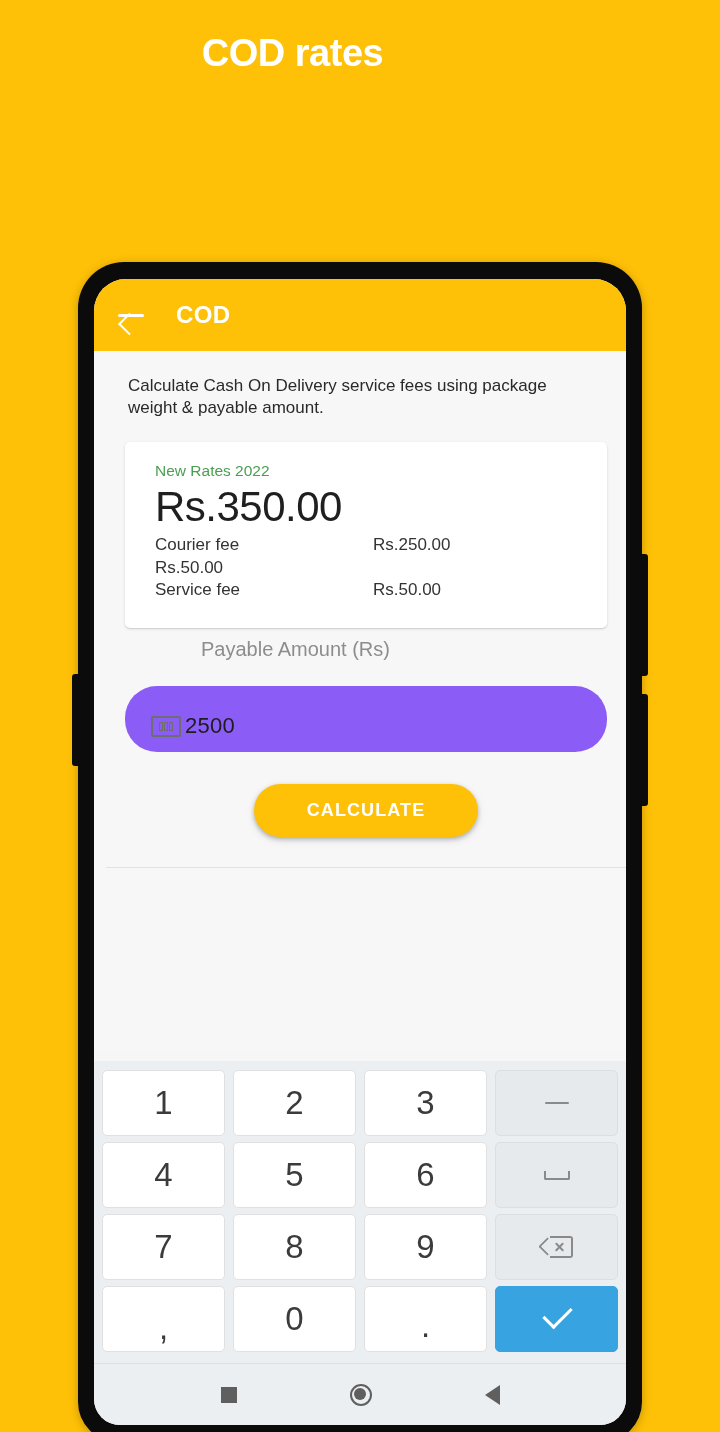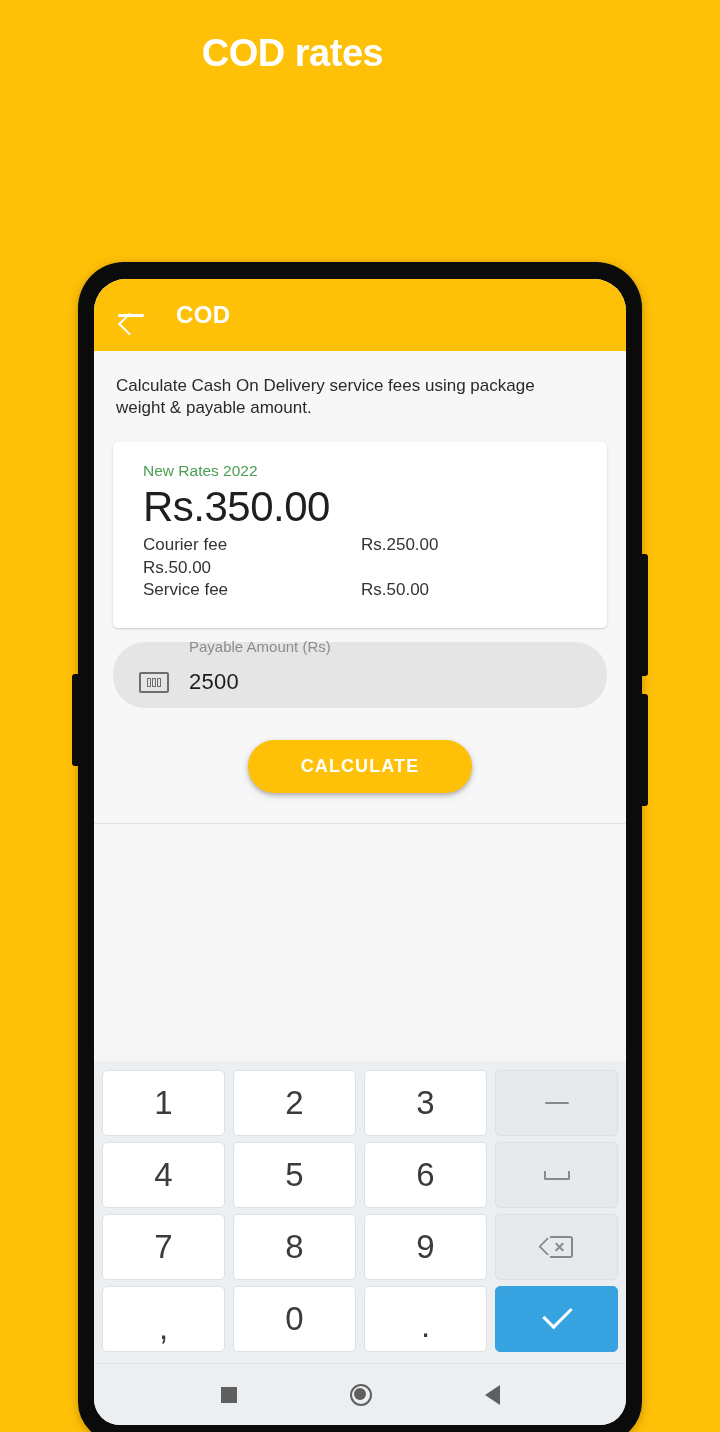--- a/index.html
+++ b/index.html
@@ -164,21 +164,21 @@
   .appbar-title {
     color: #ffffff;
     font-size: 24px;
     font-weight: bold;
     letter-spacing: 0.4px;
   }
 
   
   .content {
     background: #f7f7f7;
-    padding: 0 0 0 0;
+    padding: 0 0 0 12px;
     height: 700px;
     position: relative;
   }
 
   .intro {
     font-size: 17px;
     color: #2a2a2a;
     line-height: 1.32;
     padding: 24px 22px 0 22px;
     max-width: 500px;
@@ -215,34 +215,35 @@
   
   .field-wrap {
     position: relative;
     margin: 0 19px;
     padding-top: 14px;
   }
   .field-label {
     position: absolute;
     left: 76px;
     top: 10px;
-    font-size: 15px;
+    font-size: 20px;
     z-index: 3;
   }
   .field-label.inactive { color: #8d8d8d; }
   .field-label.active   { color: #49A0E8; }
 
   .field-box {
-    background: #e5e5e5;
+    background: #8b5cf6;
     border-radius: 32px;
     height: 66px;
     display: flex;
     align-items: center;
     padding: 14px 0 0 26px;
-    gap: 20px;
+    gap: 4px;
+    margin-top: 44px;
   }
   .field-value {
     font-size: 22px;
     color: #1d1d1d;
     letter-spacing: 0.3px;
   }
 
   .icon-money {
     width: 30px; height: 21px;
     border: 2.4px solid #6e6e6e;

